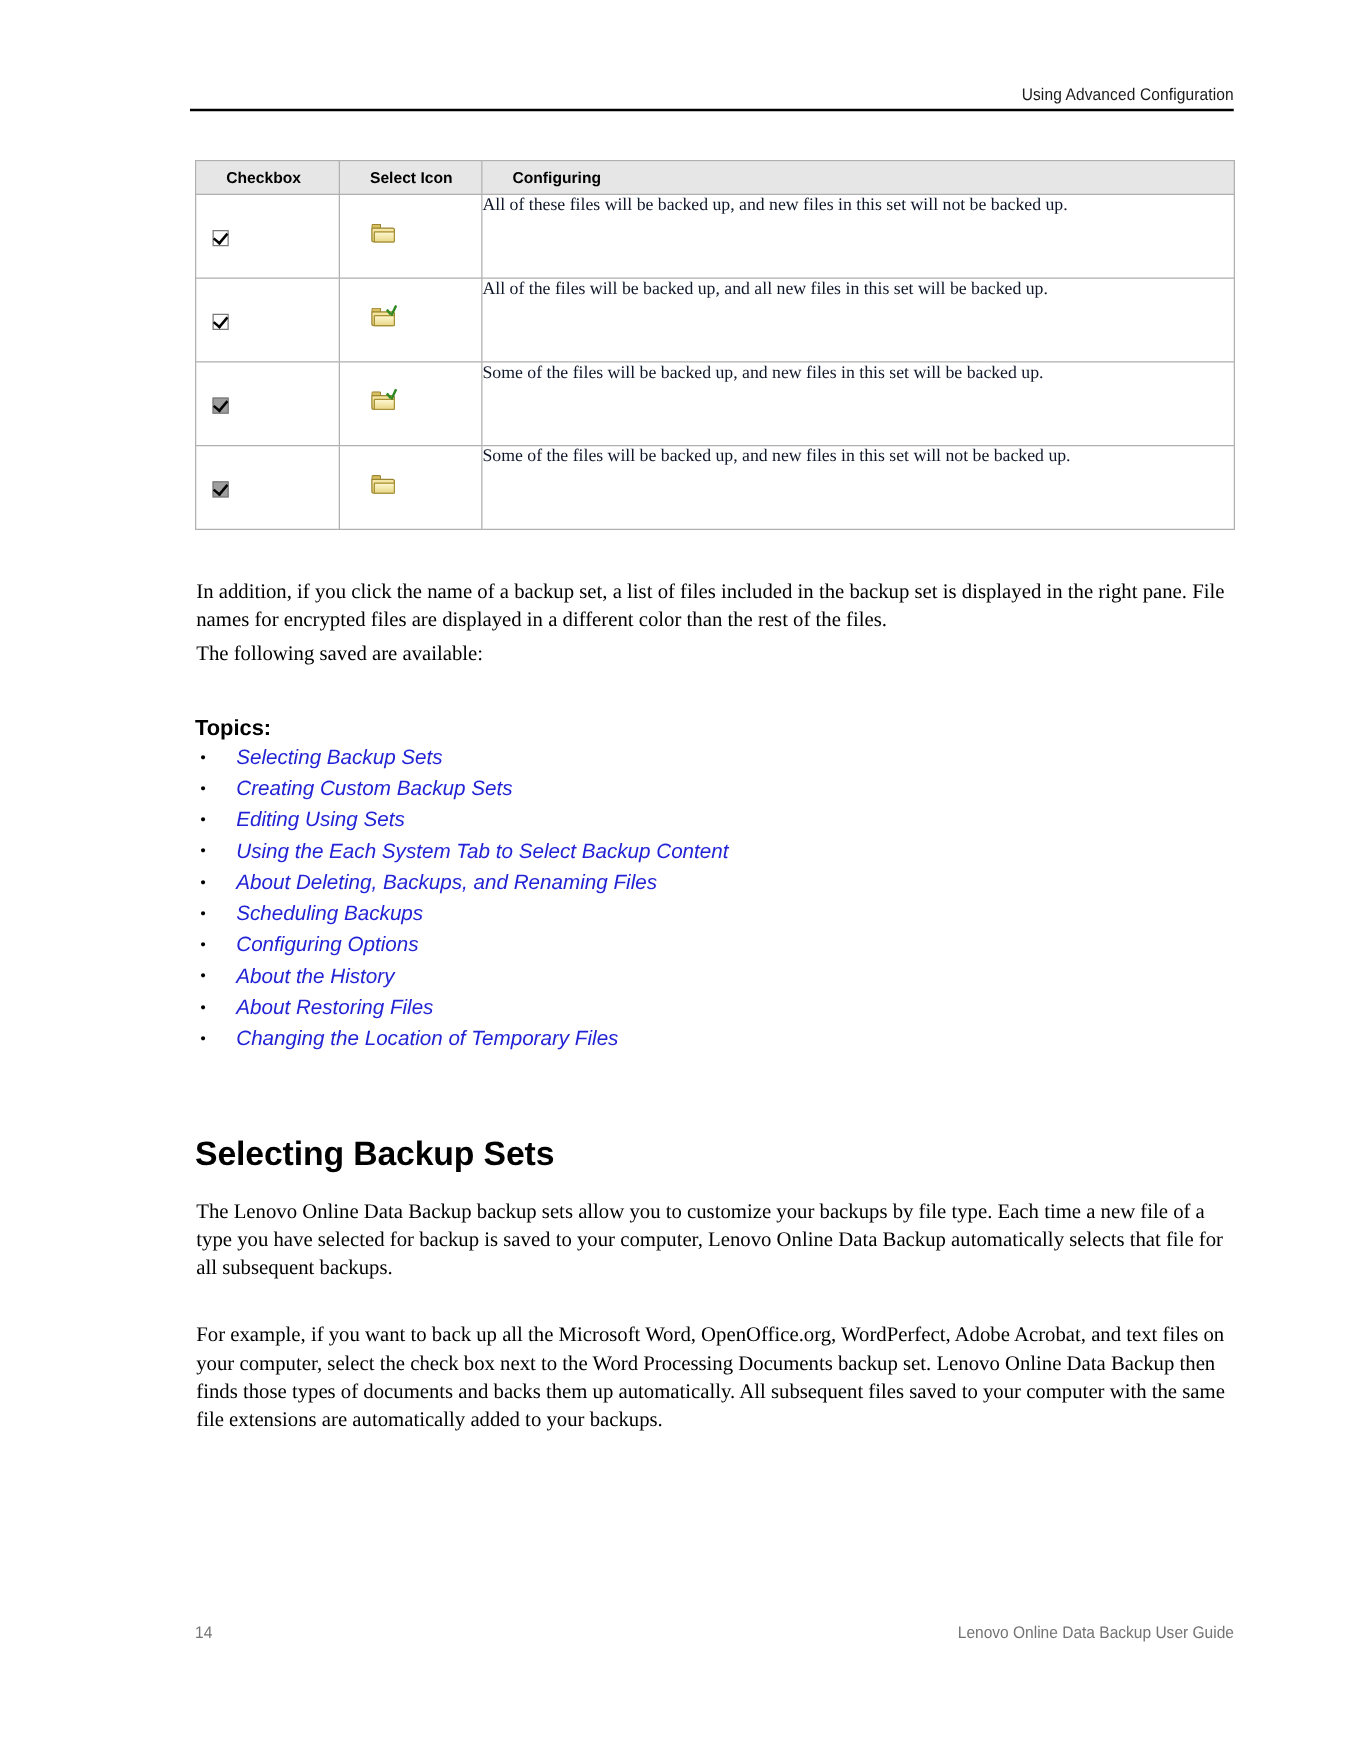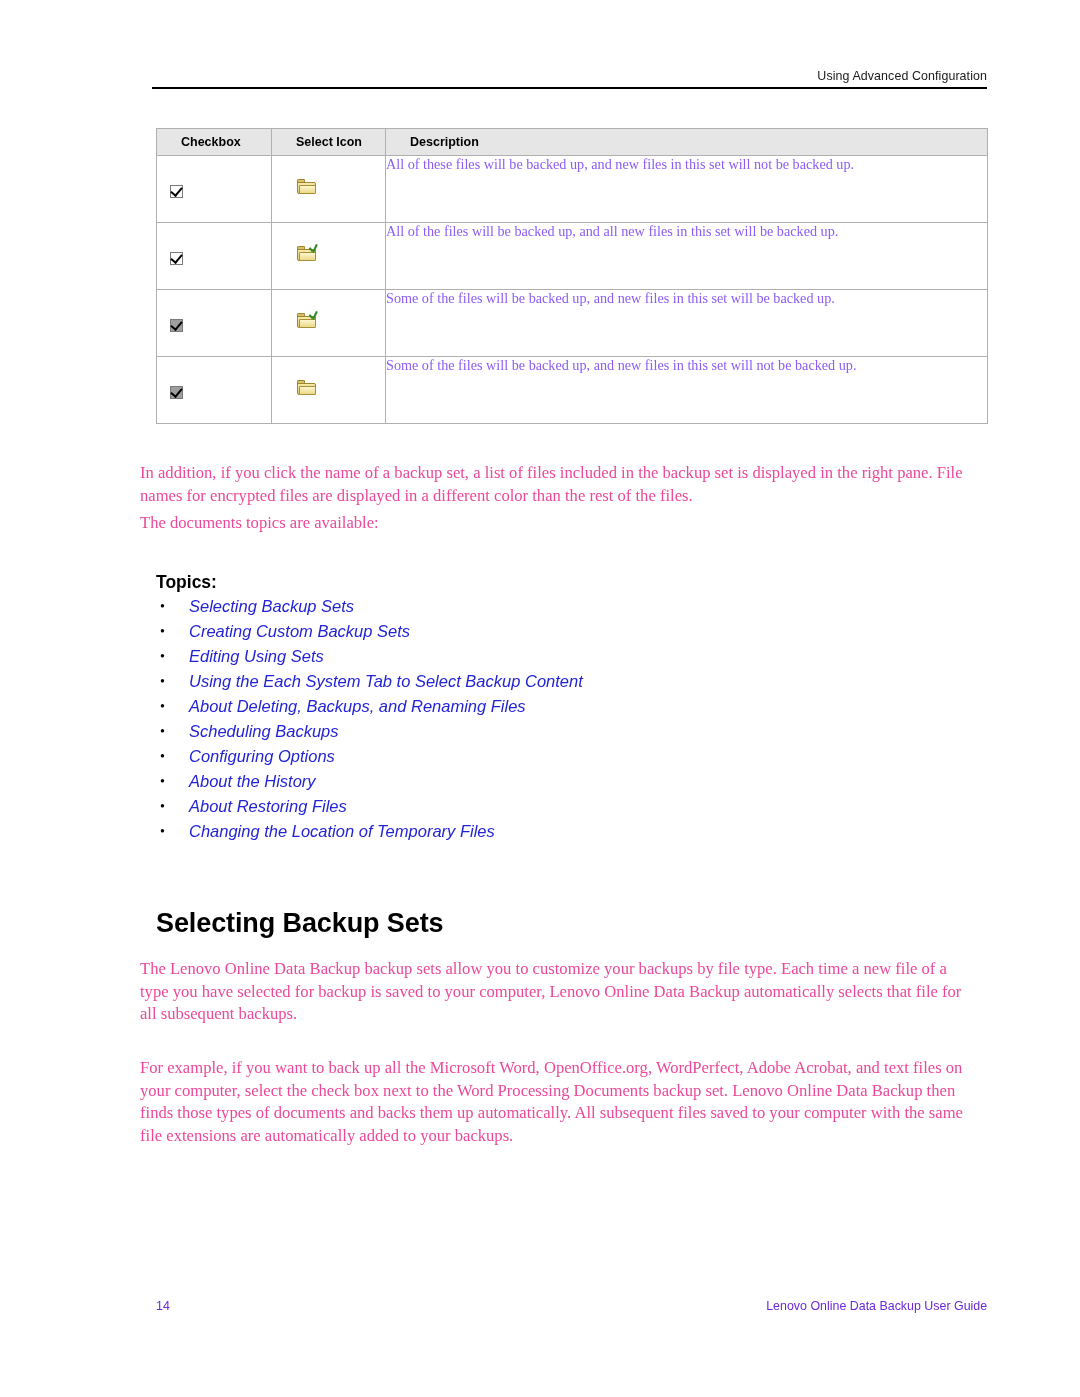--- a/index.html
+++ b/index.html
@@ -79,21 +79,21 @@
     text-align: left;
   }
   .cell-check .cb-wrap { padding: 28px 0 0 13px; }
   .cell-folder .fd-wrap { padding: 23px 0 0 25px; }
 
   .cell-desc {
     font-family: "Liberation Serif", serif;
     font-size: 14.2px;
     line-height: 1.25;
     padding: 7px 8px 0 9px;
-    color: #8b5cf6;
+    color: #0f172a;
   }
 
   
   .checkbox {
     width: 13px;
     height: 13px;
     border: 1px solid #7a7a7a;
     display: inline-block;
     position: relative;
     box-sizing: border-box;
@@ -168,26 +168,26 @@
   }
   .folder .check-badge::after {
     width: 2.4px; height: 9px;
     left: 5px; top: 0.3px;
     transform: rotate(25deg);
   }
 
   
   .prose {
     position: absolute;
-    left: 140px;
+    left: 157px;
     width: 834px;
     font-family: "Liberation Serif", serif;
     font-size: 16.6px;
     line-height: 1.36;
-    color: #ec4899;
+    color: #000000;
     text-align: left;
   }
   #para-intro { top: 462px; }
   #para-following { top: 512px; }
 
   .topics-label {
     position: absolute;
     left: 156px;
     top: 572px;
     font-family: "Liberation Sans", sans-serif;
@@ -247,21 +247,21 @@
   .footer {
     position: absolute;
     left: 156px;
     top: 1298px;
     width: 831px;
     display: flex;
     justify-content: space-between;
     align-items: baseline;
     font-family: "Liberation Sans", sans-serif;
     font-size: 13.5px;
-    color: #6d28d9;
+    color: #737373;
   }
   .footer .page-num { transform: scaleX(0.92); transform-origin: left center; }
   .footer .guide-title { transform: scaleX(0.92); transform-origin: right center; }
 </style>
 </head>
 <body>
 
 <div class="page">
 
   <div class="header-block">
@@ -272,21 +272,21 @@
   <table class="icon-table">
     <colgroup>
       <col class="col-check">
         <col class="col-folder">
         <col class="col-desc">
     </colgroup>
     <thead>
       <tr>
         <th>Checkbox</th>
         <th>Select Icon</th>
-        <th>Description</th>
+        <th>Configuring</th>
       </tr>
     </thead>
     <tbody>
       <tr>
         <td class="cell-check">
           <div class="cb-wrap">
             <span class="checkbox state-full"><span class="tick"></span></span>
           </div>
         </td>
         <td class="cell-folder">
@@ -340,21 +340,21 @@
               <span class="tab"></span><span class="body"></span><span class="flap"></span>
             </span>
           </div>
         </td>
         <td class="cell-desc">Some of the files will be backed up, and new files in this set will not be backed up.</td>
       </tr>
     </tbody>
   </table>
 
   <div class="prose" id="para-intro">In addition, if you click the name of a backup set, a list of files included in the backup set is displayed in the right pane. File names for encrypted files are displayed in a different color than the rest of the files.</div>
-  <div class="prose" id="para-following">The documents topics are available:</div>
+  <div class="prose" id="para-following">The following saved are available:</div>
 
   <div class="topics-label">Topics:</div>
 
   <ul class="topic-list">
     <li>
       <span class="bullet">•</span>
       <span class="topic-link">Selecting Backup Sets</span>
     </li>
     <li>
       <span class="bullet">•</span>

